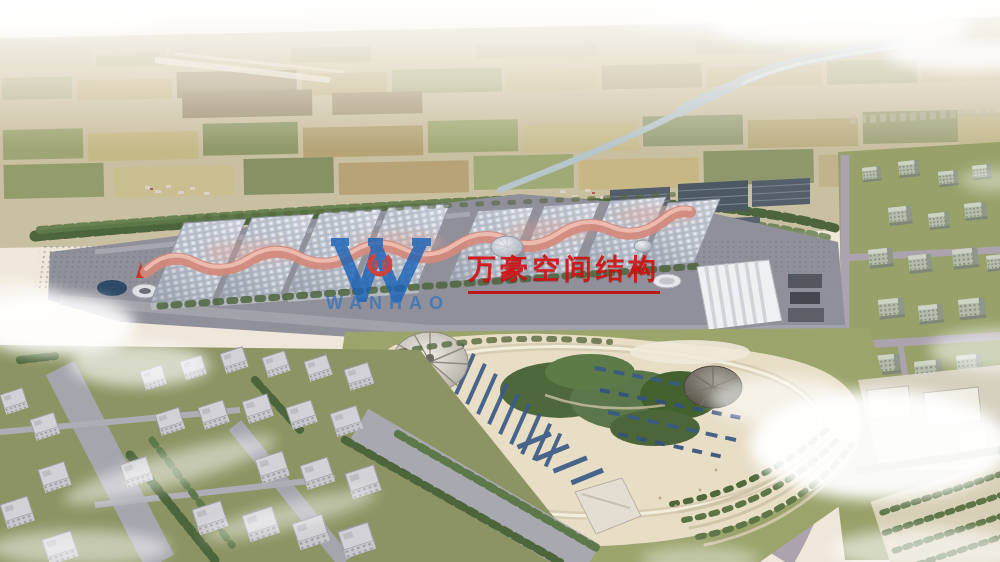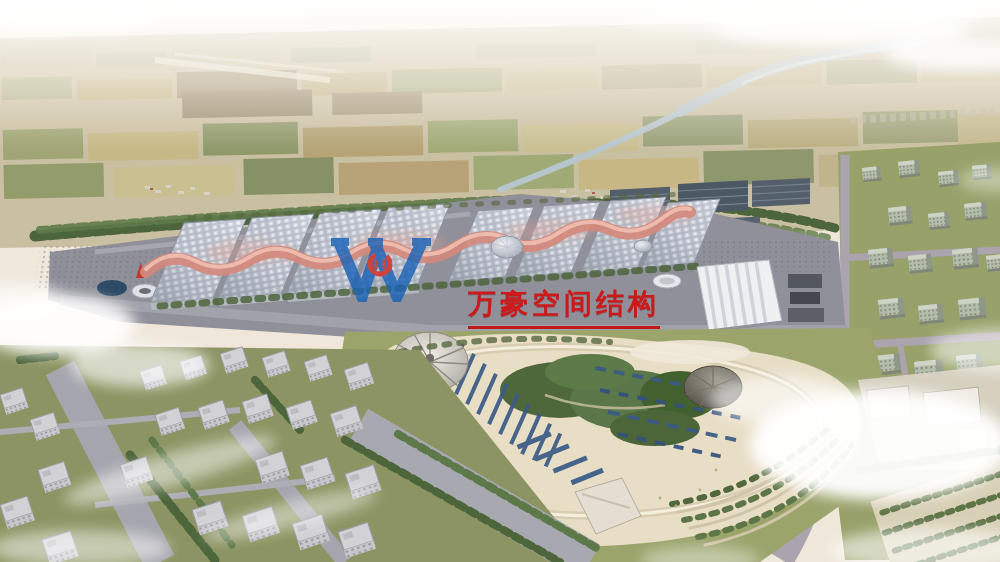--- a/index.html
+++ b/index.html
@@ -6,21 +6,21 @@
   .stage{position:relative;width:1000px;height:562px;overflow:hidden;
          font-family:"Liberation Sans",sans-serif;background:#efe7da;}
   .stage svg.scene{position:absolute;left:0;top:0;width:1000px;height:562px;display:block;}
   
   .wm{position:absolute;user-select:none;}
   .wm-logo{left:330px;top:236px;width:102px;height:66px;opacity:.82;}
   .wm-logo-text{left:326px;top:293px;font-weight:bold;font-size:18px;letter-spacing:7px;
                 color:#2a6ec0;opacity:.66;}
   .wm-cn{left:468px;top:250px;font-weight:bold;font-size:28px;letter-spacing:4px;
          color:#d40d0d;border-bottom:3px solid #c00b0b;padding-bottom:3px;opacity:.9;
-         text-shadow:0 1px 0 rgba(90,0,0,.35);margin-top:35px;}
+         text-shadow:0 1px 0 rgba(90,0,0,.35);}
   .wm-url{left:444px;top:287px;font-family:"Liberation Serif",serif;font-weight:bold;
           font-size:30px;letter-spacing:2px;color:#d40d0d;opacity:.9;
           text-shadow:0 1px 0 rgba(90,0,0,.3);}
 </style>
 </head>
 <body>
 
 <div class="stage">
 <svg class="scene" viewBox="0 0 1000 562" preserveAspectRatio="none">
   <defs>
@@ -465,14 +465,15 @@
       <rect x="0" y="2" width="18" height="8"></rect>
           <rect x="37" y="2" width="15" height="8"></rect>
           <rect x="81" y="2" width="19" height="8"></rect>
     </g>
     <g stroke="#d42b22" fill="none">
       <circle cx="49" cy="28" r="10" stroke-width="5" stroke-dasharray="42 12"></circle>
       <path d="M45,24 L45,33 M53,24 L53,33" stroke-width="3"></path>
     </g>
   </svg>
 </div>
+<div class="wm wm-logo-text">WANHAO</div>
 <div class="wm wm-cn">万豪空间结构</div>
 </div>
 
 </body></html>

